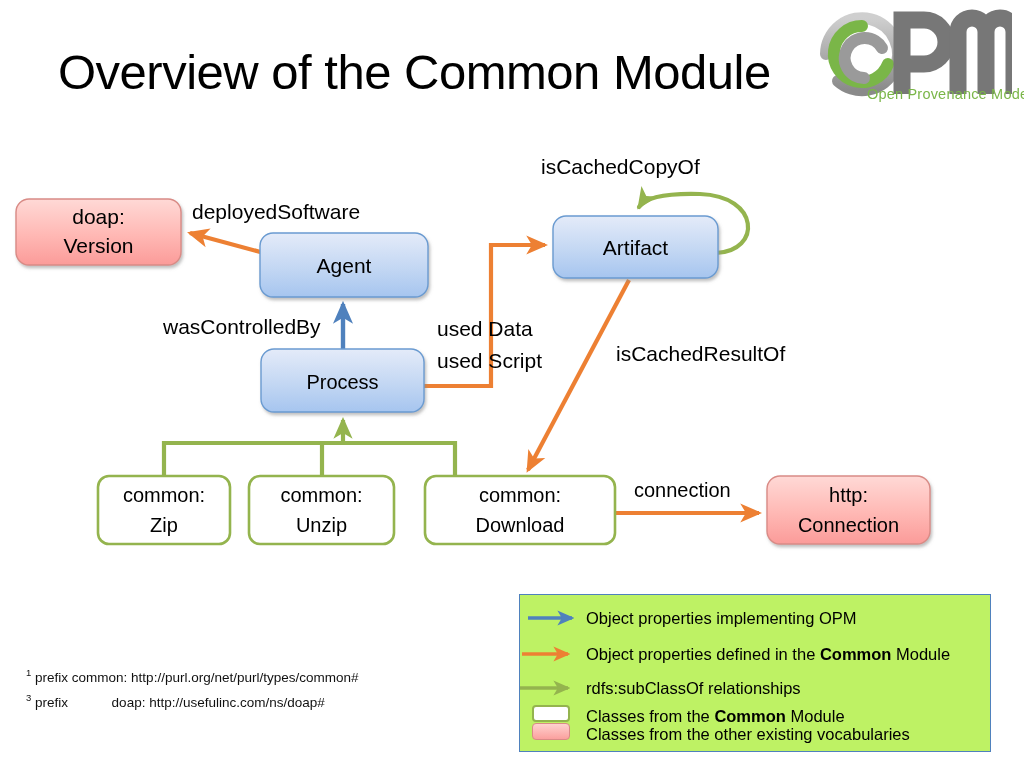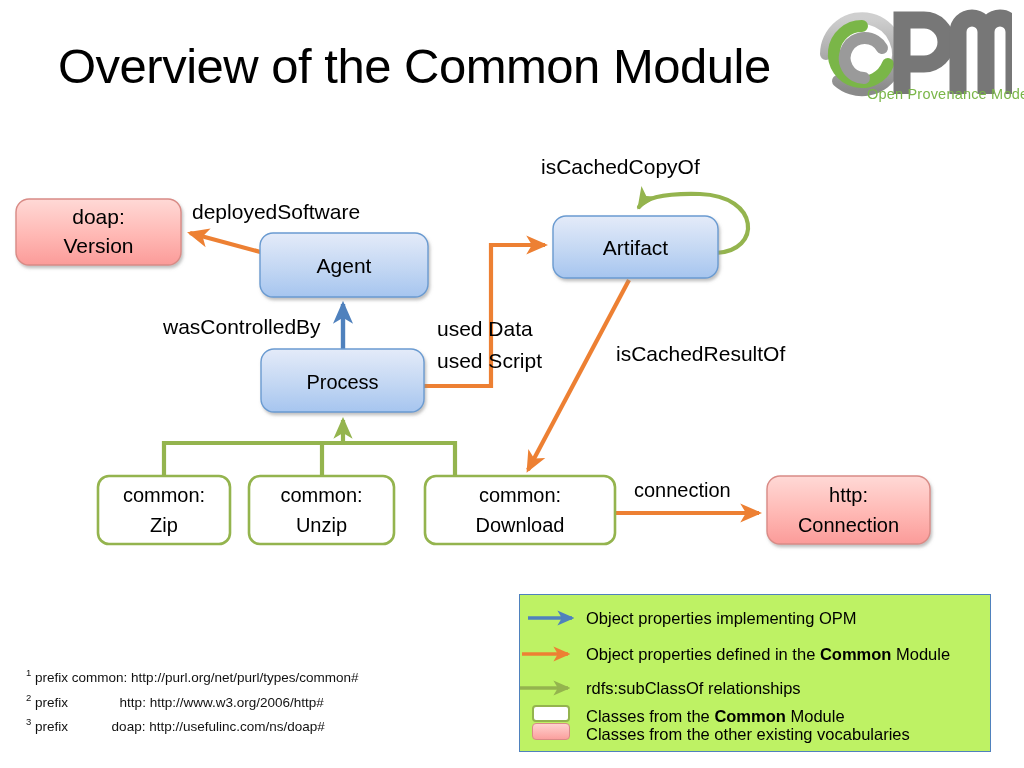--- a/index.html
+++ b/index.html
@@ -23,21 +23,21 @@
   }
   #diagram-svg {
     position: absolute;
     left: 0; top: 0;
     width: 1024px;
     height: 768px;
   }
   .page-title {
     position: absolute;
     left: 58px;
-    top: 42px;
+    top: 48px;
     font-size: 49px;
     line-height: 1;
     letter-spacing: -0.5px;
     color: #000000;
     white-space: nowrap;
   }
   .logo {
     position: absolute;
     left: 812px;
     top: 6px;
@@ -250,27 +250,20 @@
     <text x="634" y="497" font-family="Liberation Sans, sans-serif" font-size="20" fill="#000">connection</text>
   </svg>
 
   <div class="footnotes">
     <div>
       <sup>1</sup>
       <span>prefix common:</span>
       <span>http://purl.org/net/purl/types/common#</span>
     </div>
     <div>
-      <sup>2</sup>
-      <span>prefix</span>
-      <span class="fn-gap1"></span>
-      <span>http:</span>
-      <span>http://www.w3.org/2006/http#</span>
-    </div>
-    <div>
       <sup>3</sup>
       <span>prefix</span>
       <span class="fn-gap2"></span>
       <span>doap:</span>
       <span>http://usefulinc.com/ns/doap#</span>
     </div>
   </div>
 
   <div class="legend-box">
 

